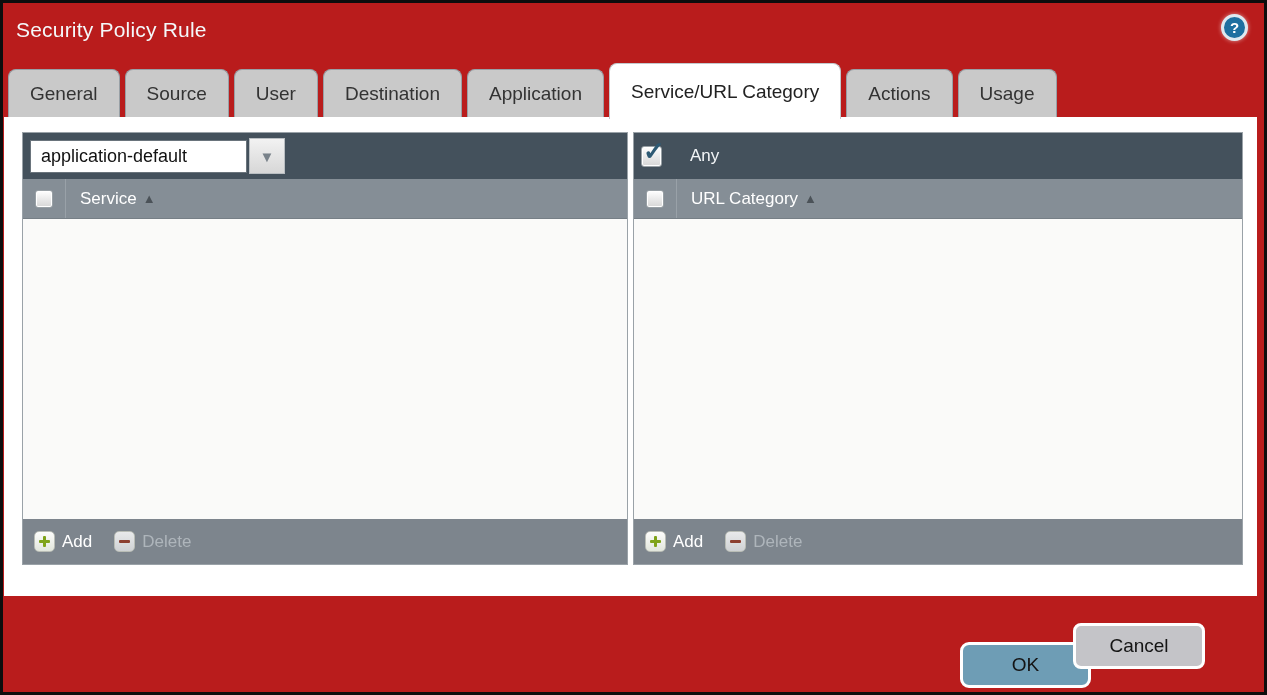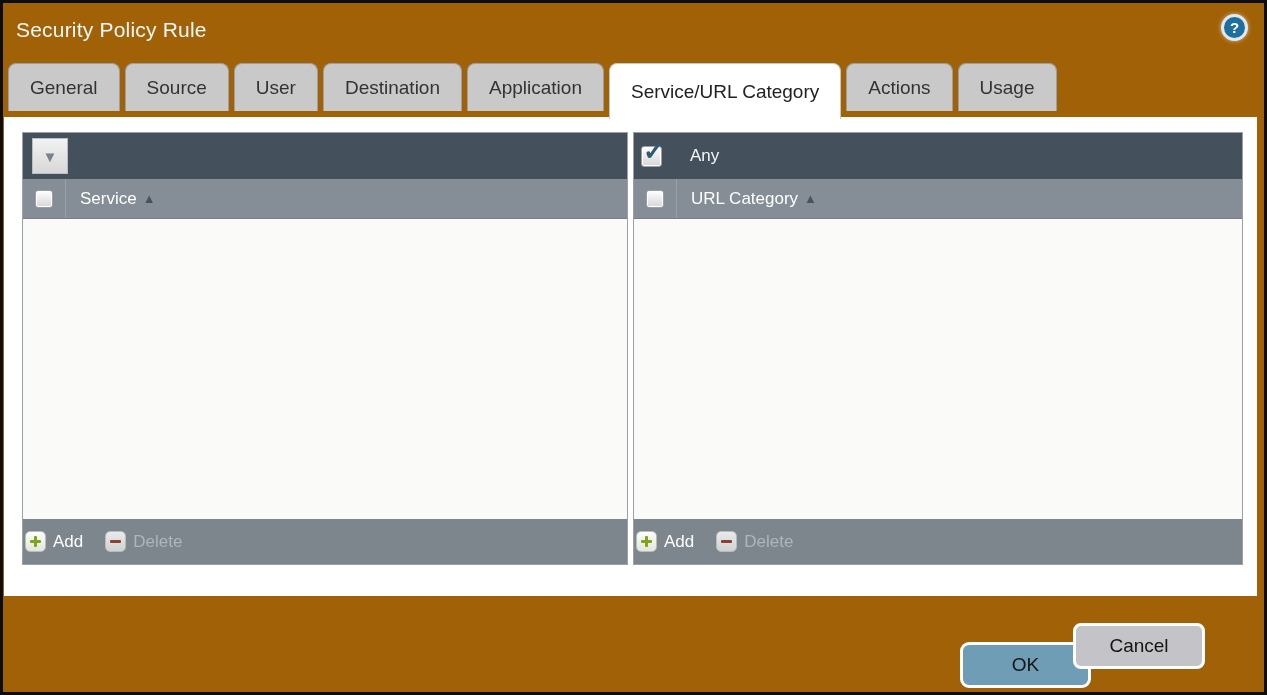--- a/index.html
+++ b/index.html
@@ -4,21 +4,21 @@
 <style>
   * { box-sizing: border-box; margin: 0; padding: 0; }
   html,body { width:1267px; height:695px; }
   body {
     font-family: "Liberation Sans", sans-serif;
     background:#111;
   }
   .dialog {
     position:relative;
     width:1267px; height:695px;
-    background:#a16207;
+    background:#b91c1c;
     border:3px solid #0d0d0d;
     overflow:hidden;
     text-decoration:underline;
   }
   
   .title {
     position:absolute; left:13px; top:15px;
     color:#f4f8fa; font-size:21px; letter-spacing:0.2px;
   }
   .help {
@@ -27,21 +27,21 @@
     background:#1e6fa0;
     border:3px solid #dfe9f0;
     box-shadow:0 0 4px rgba(255,255,255,0.55);
     color:#fff; font-size:15px; font-weight:bold;
     display:flex; align-items:center; justify-content:center;
     cursor:pointer;
   }
   
   .tabrow {
     position:absolute; left:5px; top:60px; right:5px; height:54px;
-    display:flex; align-items:flex-start; gap:5px;
+    display:flex; align-items:flex-end; gap:5px;
   }
   .tab {
     background:#c9c9c9;
     border:1px solid #98a0a6; border-bottom:none;
     border-radius:8px 8px 0 0;
     height:48px; padding:0 21px;
     display:flex; align-items:center;
     font-size:19px; color:#333;
     cursor:pointer; white-space:nowrap;
   }
@@ -110,21 +110,21 @@
     border-right:1px solid #99a1a8;
   }
   .colhead .label {
     margin-left:14px; display:flex; align-items:center; gap:6px;
     cursor:pointer;
   }
   .sortarrow { color:#4b5258; font-size:13px; }
   .listbody { flex:1 1 auto; background:#fafaf9; }
   .listfooter {
     height:45px; background:#7D858D; flex:0 0 auto;
-    display:flex; align-items:center; padding:0 2px; gap:22px;
+    display:flex; align-items:center; padding:0 11px; gap:22px;
   }
   .footbtn { display:flex; align-items:center; gap:7px; cursor:pointer; }
   .footbtn .txt { font-size:17px; }
   .footbtn.add .txt { color:#fff; }
   .footbtn.delete .txt { color:#aeb5bb; }
   .sqicon {
     width:21px; height:21px; border-radius:5px; position:relative;
     border:1px solid #b9bdb6;
   }
   .sqicon.plus { background:linear-gradient(#fdfdfc,#e2e6dc); }
@@ -168,20 +168,21 @@
     <div class="tab active">Service/URL Category</div>
     <div class="tab">Actions</div>
     <div class="tab">Usage</div>
   </div>
 
   <div class="sheet">
 
     <div class="listpanel left">
       <div class="darkbar">
         <div class="combo">
+          <div class="combo-input">application-default</div>
           <div class="combo-btn">
             <span>▼</span>
           </div>
         </div>
       </div>
       <div class="colhead">
         <div class="cbcell">
           <div class="checkbox">
             
           </div>

